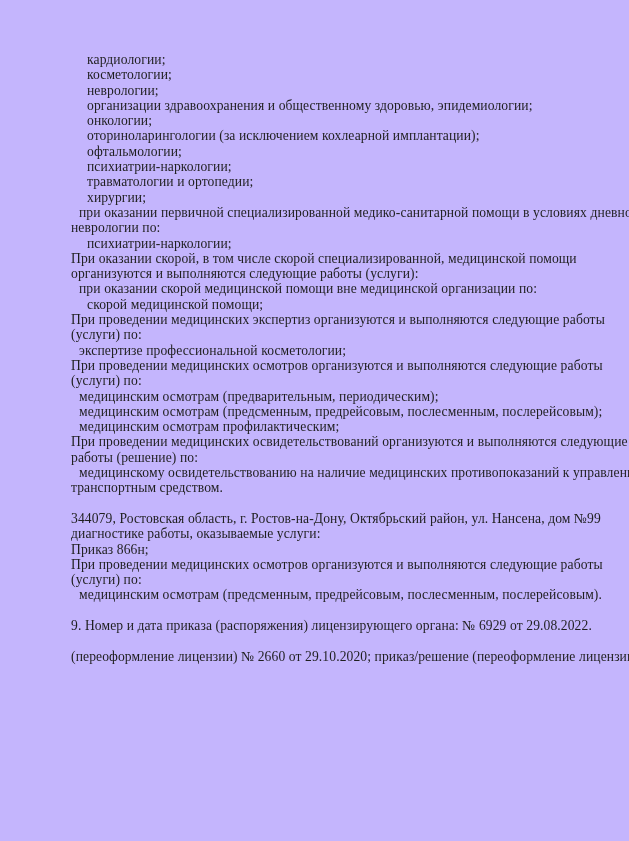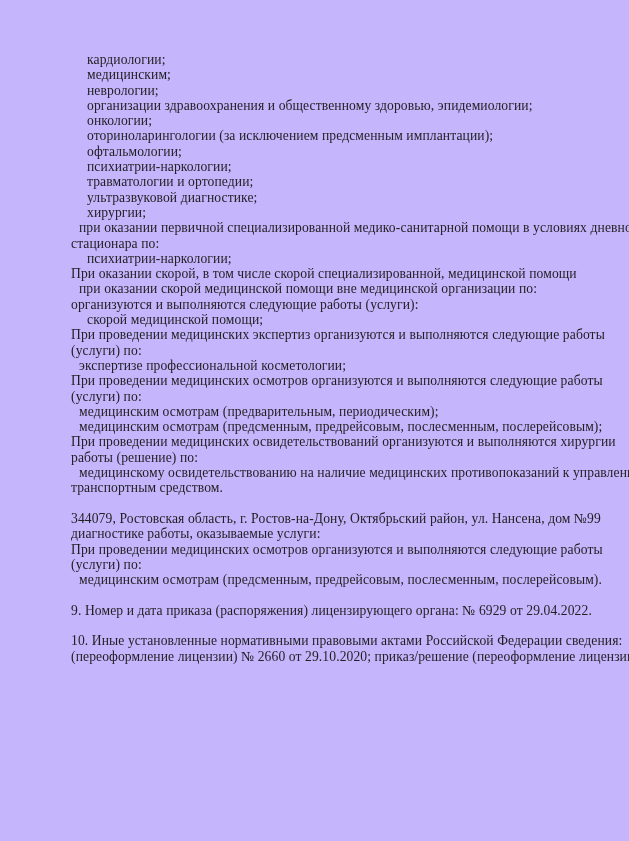--- a/index.html
+++ b/index.html
@@ -32,53 +32,53 @@
   .line.indent-1 { padding-left: 8px; }
   .line.indent-2 { padding-left: 16px; }
   .line.blank { height: 15.3px; }
 </style>
 </head>
 <body>
 
 <div class="page">
   <div class="doc" id="doc-lines" style="color: rgb(31, 31, 31);">
       <div class="line indent-2">кардиологии;</div>
-      <div class="line indent-2">медицинским;</div>
+      <div class="line indent-2">косметологии;</div>
       <div class="line indent-2">неврологии;</div>
       <div class="line indent-2">организации здравоохранения и общественному здоровью, эпидемиологии;</div>
       <div class="line indent-2">онкологии;</div>
-      <div class="line indent-2">оториноларингологии (за исключением предсменным имплантации);</div>
+      <div class="line indent-2">оториноларингологии (за исключением кохлеарной имплантации);</div>
       <div class="line indent-2">офтальмологии;</div>
       <div class="line indent-2">психиатрии-наркологии;</div>
       <div class="line indent-2">травматологии и ортопедии;</div>
-      <div class="line indent-2">ультразвуковой диагностике;</div>
       <div class="line indent-2">хирургии;</div>
       <div class="line indent-1">при оказании первичной специализированной медико-санитарной помощи в условиях дневного</div>
-      <div class="line indent-0">стационара по:</div>
+      <div class="line indent-0">неврологии по:</div>
       <div class="line indent-2">психиатрии-наркологии;</div>
       <div class="line indent-0">При оказании скорой, в том числе скорой специализированной, медицинской помощи</div>
+      <div class="line indent-0">организуются и выполняются следующие работы (услуги):</div>
       <div class="line indent-1">при оказании скорой медицинской помощи вне медицинской организации по:</div>
-      <div class="line indent-0">организуются и выполняются следующие работы (услуги):</div>
       <div class="line indent-2">скорой медицинской помощи;</div>
       <div class="line indent-0">При проведении медицинских экспертиз организуются и выполняются следующие работы</div>
       <div class="line indent-0">(услуги) по:</div>
       <div class="line indent-1">экспертизе профессиональной косметологии;</div>
       <div class="line indent-0">При проведении медицинских осмотров организуются и выполняются следующие работы</div>
       <div class="line indent-0">(услуги) по:</div>
       <div class="line indent-1">медицинским осмотрам (предварительным, периодическим);</div>
       <div class="line indent-1">медицинским осмотрам (предсменным, предрейсовым, послесменным, послерейсовым);</div>
-      <div class="line indent-0">При проведении медицинских освидетельствований организуются и выполняются хирургии</div>
+      <div class="line indent-1">медицинским осмотрам профилактическим;</div>
+      <div class="line indent-0">При проведении медицинских освидетельствований организуются и выполняются следующие</div>
       <div class="line indent-0">работы (решение) по:</div>
       <div class="line indent-1">медицинскому освидетельствованию на наличие медицинских противопоказаний к управлению</div>
       <div class="line indent-0">транспортным средством.</div>
       <div class="line indent-0 blank"></div>
       <div class="line indent-0">344079, Ростовская область, г. Ростов-на-Дону, Октябрьский район, ул. Нансена, дом №99</div>
       <div class="line indent-0">диагностике работы, оказываемые услуги:</div>
+      <div class="line indent-0">Приказ 866н;</div>
       <div class="line indent-0">При проведении медицинских осмотров организуются и выполняются следующие работы</div>
       <div class="line indent-0">(услуги) по:</div>
       <div class="line indent-1">медицинским осмотрам (предсменным, предрейсовым, послесменным, послерейсовым).</div>
       <div class="line indent-0 blank"></div>
-      <div class="line indent-0">9. Номер и дата приказа (распоряжения) лицензирующего органа: № 6929 от 29.04.2022.</div>
+      <div class="line indent-0">9. Номер и дата приказа (распоряжения) лицензирующего органа: № 6929 от 29.08.2022.</div>
       <div class="line indent-0 blank"></div>
-      <div class="line indent-0">10. Иные установленные нормативными правовыми актами Российской Федерации сведения:</div>
       <div class="line indent-0">(переоформление лицензии) № 2660 от 29.10.2020; приказ/решение (переоформление лицензии)</div>
     </div>
 </div>
 
 </body></html>

